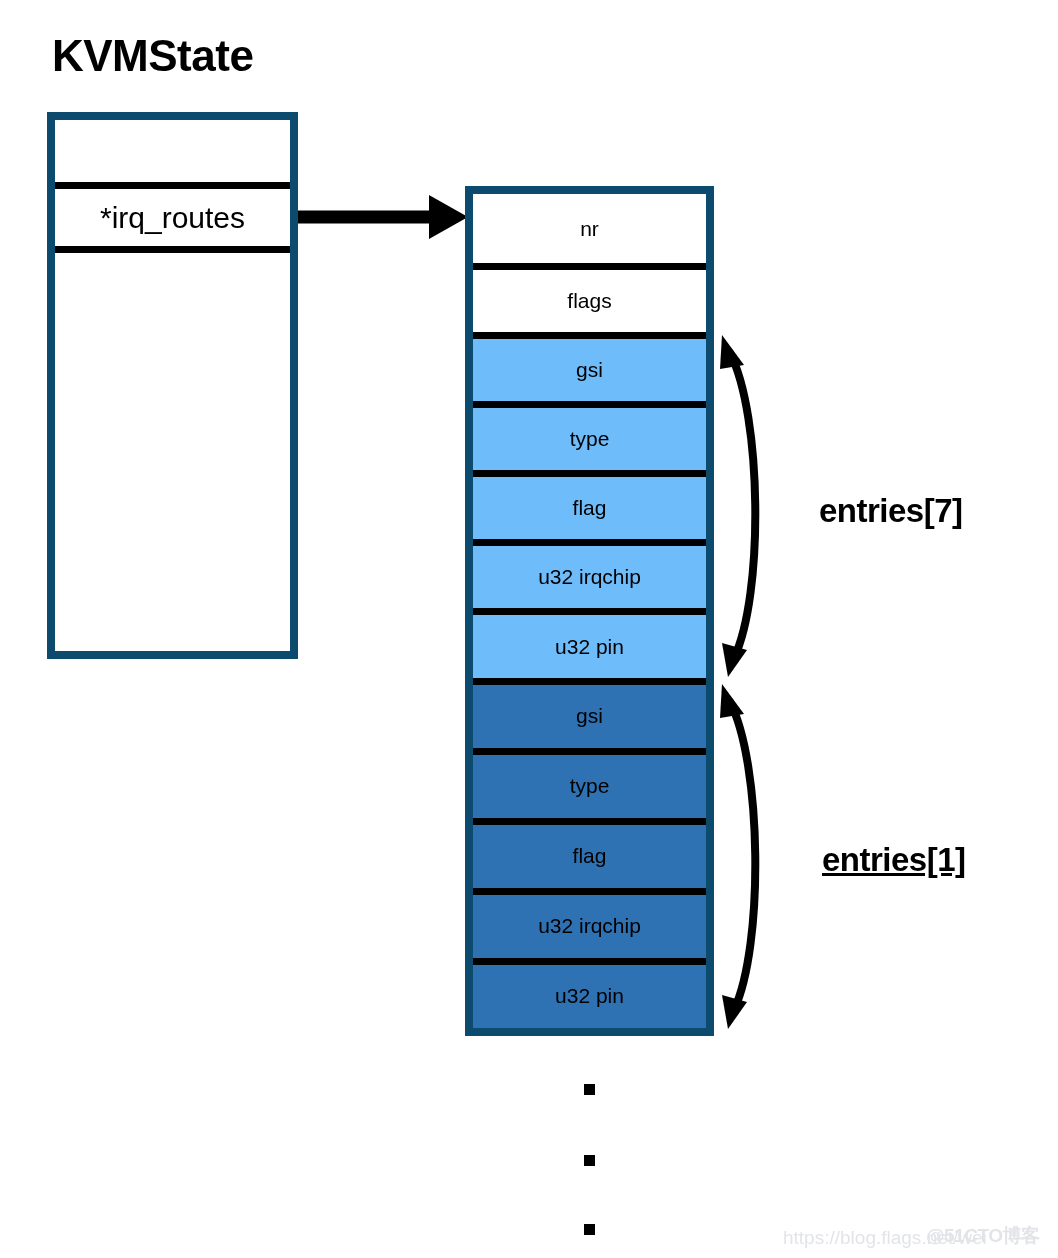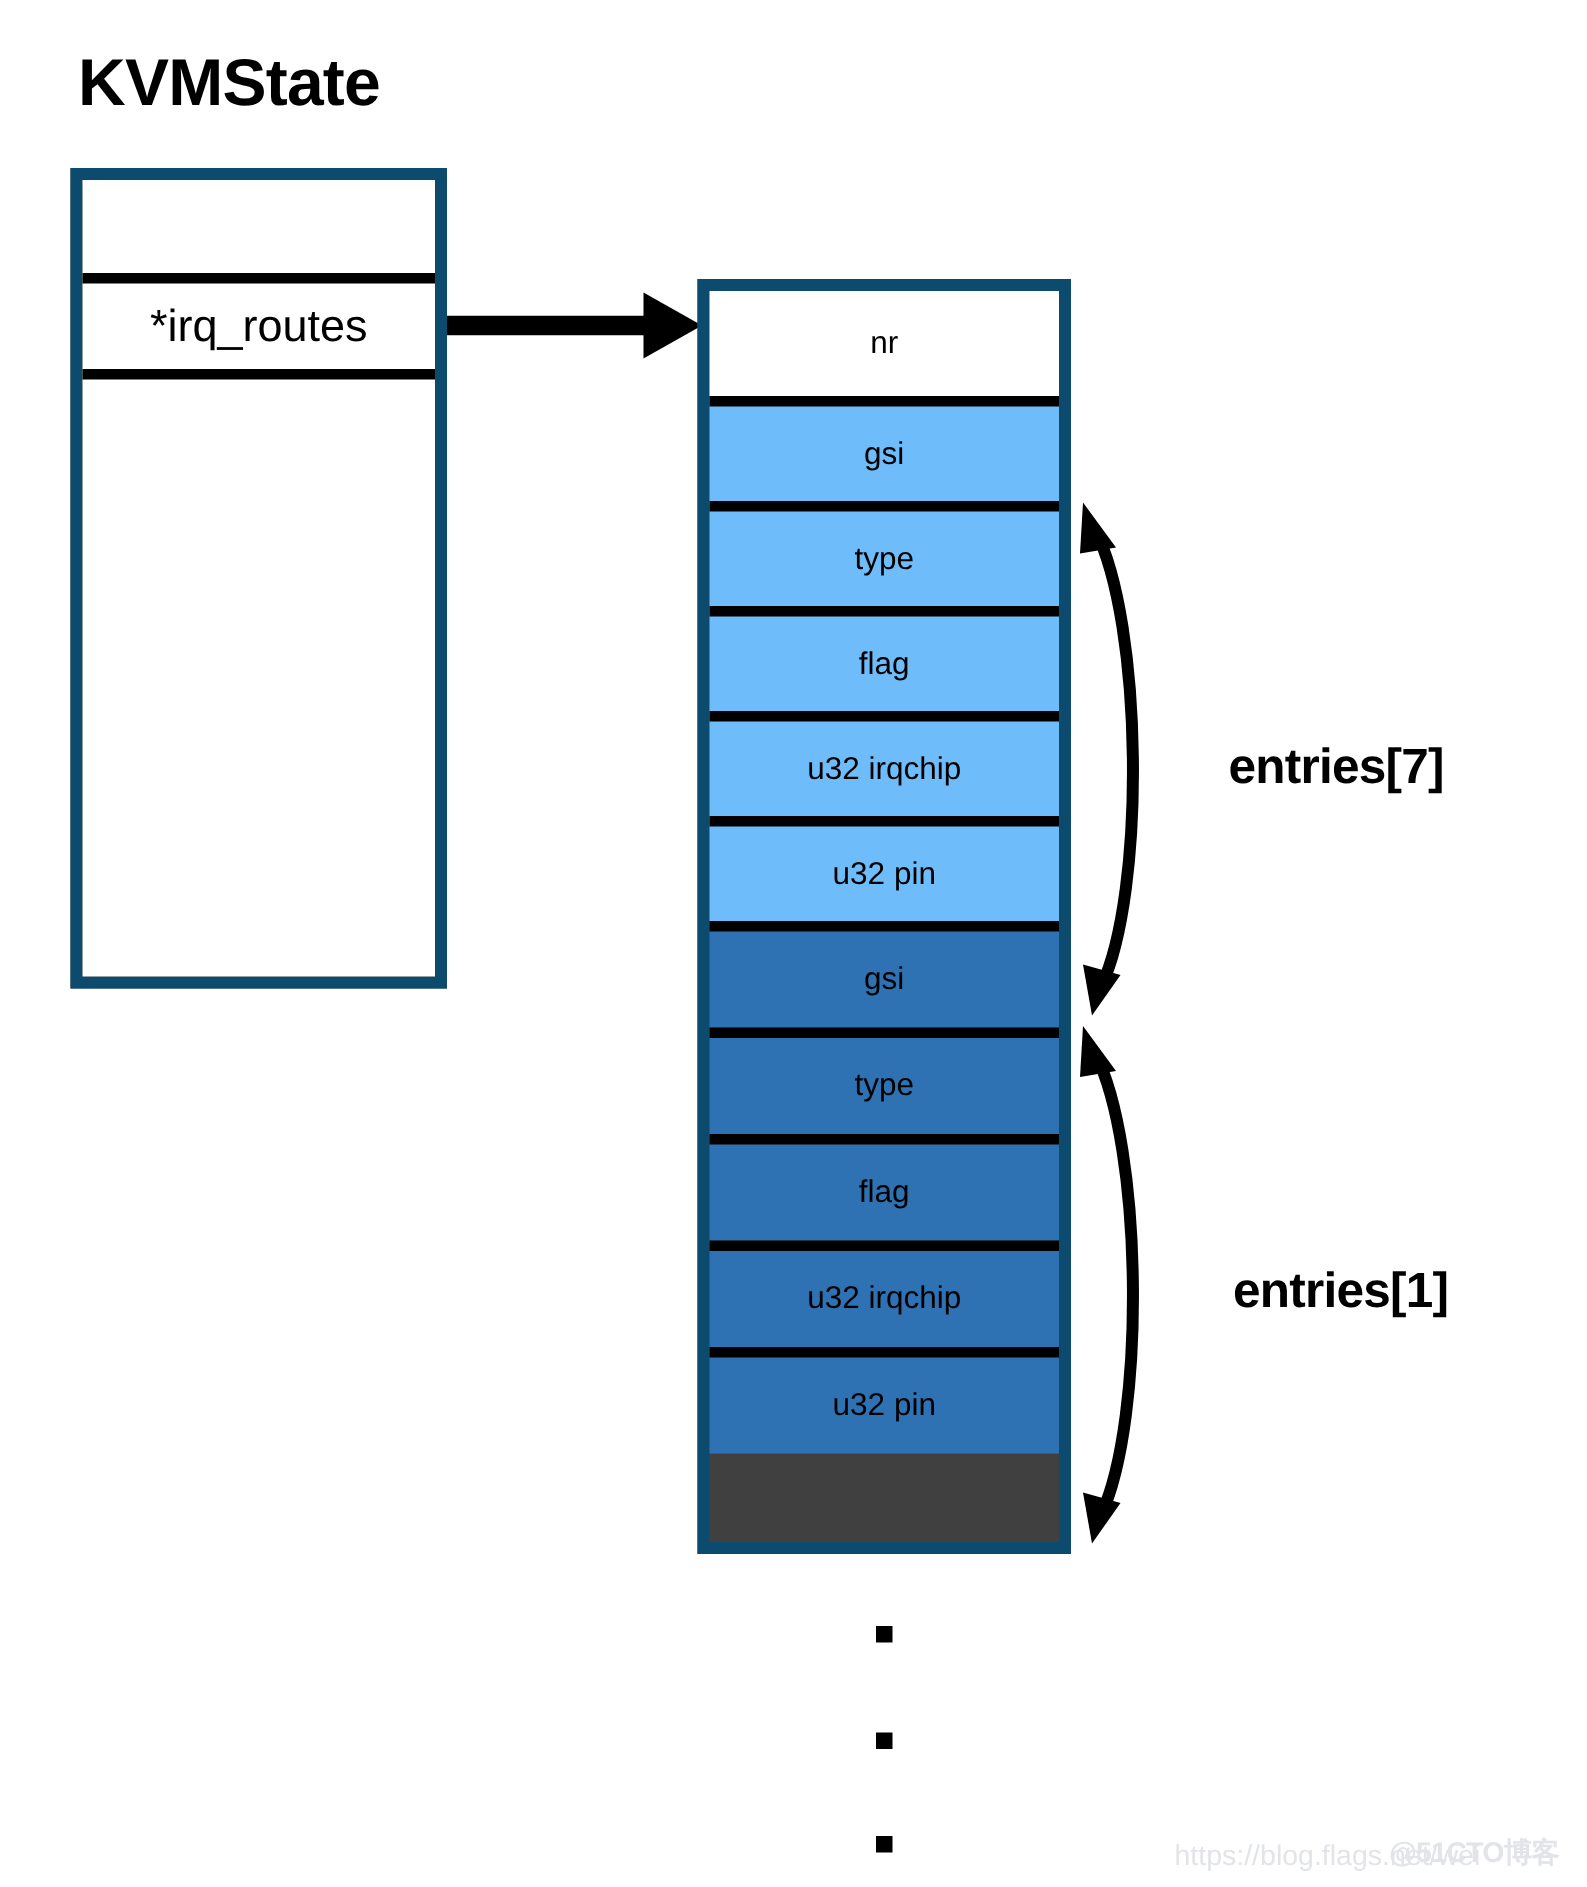--- a/index.html
+++ b/index.html
@@ -115,21 +115,21 @@
   .entries-label {
     position: absolute;
     font-weight: bold;
     font-size: 33px;
     color: #000;
     white-space: nowrap;
     line-height: 1;
     letter-spacing: -0.5px;
   }
   #entries0-label { left: 819px; top: 494px; }
-  #entries1-label { left: 822px; top: 843px; }
+  #entries1-label { left: 822px; top: 843px; text-decoration: underline; }
 
   
   .ellipsis-dot {
     position: absolute;
     width: 11px;
     height: 11px;
     background: #000;
   }
   #dot-1 { left: 584px; top: 1084px; }
   #dot-2 { left: 584px; top: 1155px; }
@@ -160,20 +160,21 @@
     <div class="struct-row" id="kvm-row-bottom"></div>
   </div>
 
   <svg id="pointer-arrow" viewBox="0 0 175 55">
     <line x1="2" y1="27" x2="140" y2="27" stroke="#000" stroke-width="13"></line>
     <polygon points="133,5 172,27 133,49" fill="#000"></polygon>
   </svg>
 
   <div class="struct-box" id="routing-box">
     <div class="struct-row">nr</div>
+    <div class="struct-row">flags</div>
 
     <div class="struct-row light">gsi</div>
     <div class="struct-row light">type</div>
     <div class="struct-row light">flag</div>
     <div class="struct-row light">u32 irqchip</div>
     <div class="struct-row light">u32 pin</div>
 
     <div class="struct-row dark tall">gsi</div>
     <div class="struct-row dark tall">type</div>
     <div class="struct-row dark tall">flag</div>

